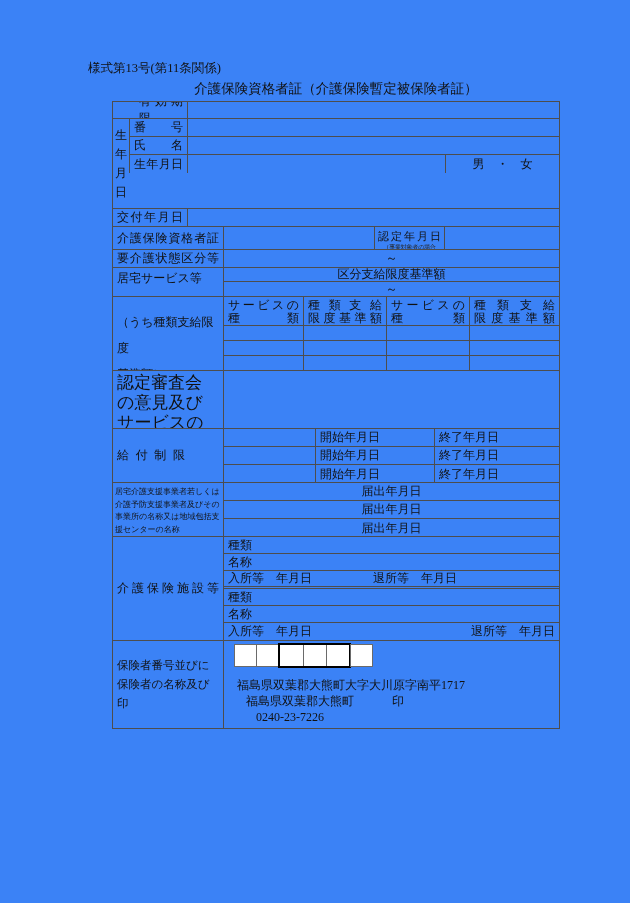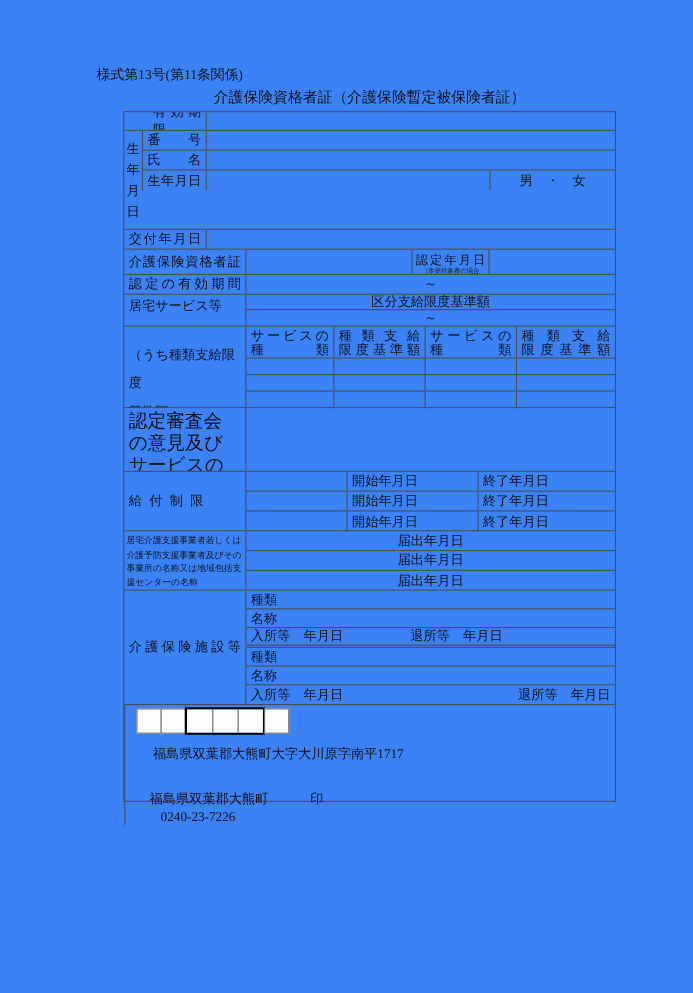--- a/index.html
+++ b/index.html
@@ -36,22 +36,22 @@
   .cert .t2{display:block;font-size:6px;line-height:7px;letter-spacing:-0.2px;text-align:center;color:#222;}
   .small4{display:block;padding:3px 2px;font-size:8px;line-height:12.5px;}
   .ins-label{font-size:11.5px;line-height:19px;display:block;}
   .hcontent{display:block;padding:3px 0 0 10px;}
   .boxes{display:flex;margin-bottom:9px;}
   .bcell{width:23px;height:23px;border:1px solid #6a6a6a;box-sizing:border-box;margin-left:-1px;background:#fff;}
   .bcell:first-child{margin-left:0;}
   .bgrp{display:flex;border:2px solid #000;box-sizing:border-box;margin-left:-1px;height:25px;margin-top:-1px;}
   .bgrp .bcell{border:none;border-left:1px solid #6a6a6a;height:21px;width:23px;margin-left:0;}
   .bgrp .bcell:first-child{border-left:none;}
-  .addr1{font-size:12px;line-height:16px;margin-left:15px;}
-  .addr2{font-size:12px;line-height:16px;margin-left:12px;display:flex;margin-top:25px;}
+  .addr1{font-size:12px;line-height:16px;margin-left:3px;}
+  .addr2{font-size:12px;line-height:16px;margin-left:12px;display:flex;}
   .seal{margin-left:38px;}
   .addr3{font-size:12px;line-height:16px;margin-left:22px;}
   .facrow{padding-left:4px;}
 </style>
 </head>
 <body>
 
 <div class="page">
   <div class="form-no">様式第13号(第11条関係)</div>
   <div class="doc-title">介護保険資格者証（介護保険暫定被保険者証）</div>
@@ -109,21 +109,21 @@
       <div class="c w70 bl cert">
         <span class="t1">認定年月日</span>
         <span class="t2">（事業対象者の場合は、基本</span>
 
       </div>
       <div class="c f1 bl"></div>
     </div>
 
     <div class="r h18">
       <div class="c wB">
-          <span class="jst">認定の有効期間</span>
+          <span class="jst">要介護状態区分等</span>
         </div>
       <div class="c f1 bl ctr">
           <span>～</span>
         </div>
     </div>
 
     <div class="r h29">
       <div class="c wB top">
           <span>居宅サービス等</span>
         </div>
@@ -260,20 +260,23 @@
             <span>名称</span>
           </div>
         <div class="r h16 nb c facrow">
           <span class="w145" style="display:inline-block">入所等　年月日</span>
           <span>退所等　年月日</span>
         </div>
       </div>
     </div>
 
     <div class="r f1 nb">
+      <div class="c wB">
+          <span class="ins-label">保険者番号並びに保険者の名称及び印</span>
+        </div>
       <div class="c f1 bl hcontent" style="display:block">
         <div class="boxes">
           <div class="bcell"></div>
           <div class="bcell"></div>
           <div class="bgrp">
             <div class="bcell"></div>
             <div class="bcell"></div>
             <div class="bcell"></div>
           </div>
           <div class="bcell"></div>

